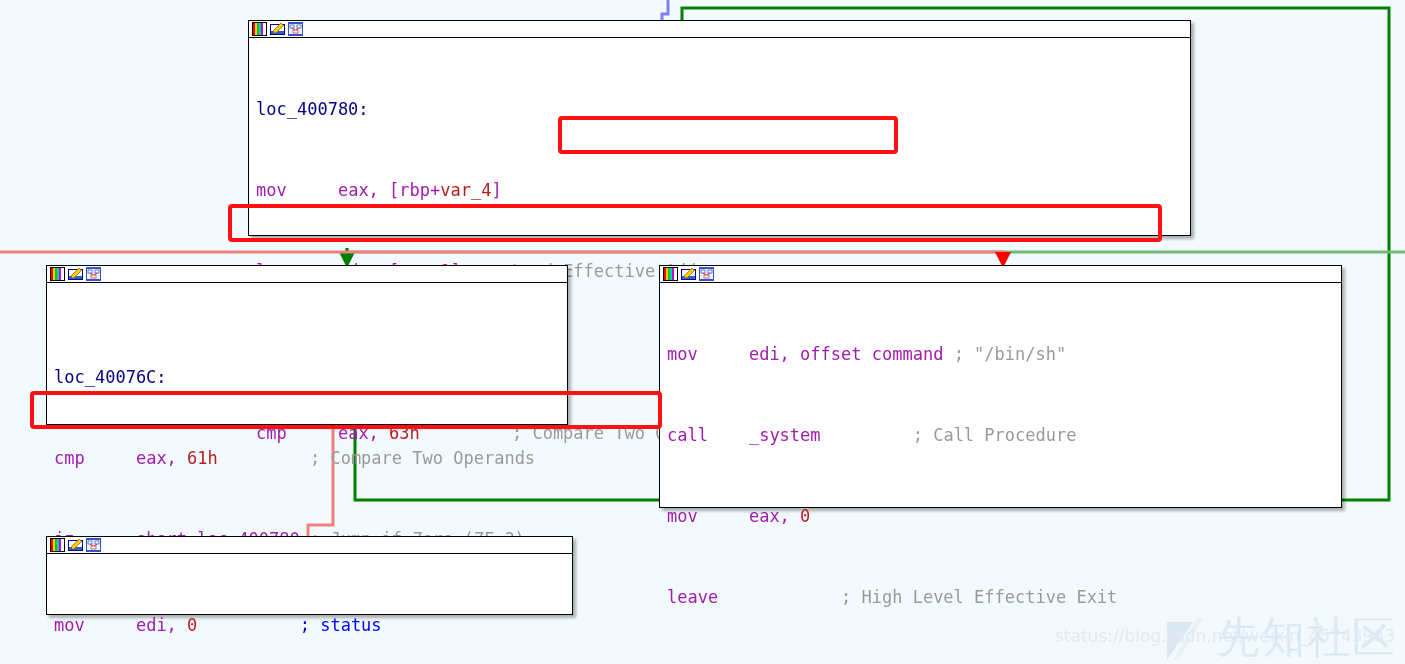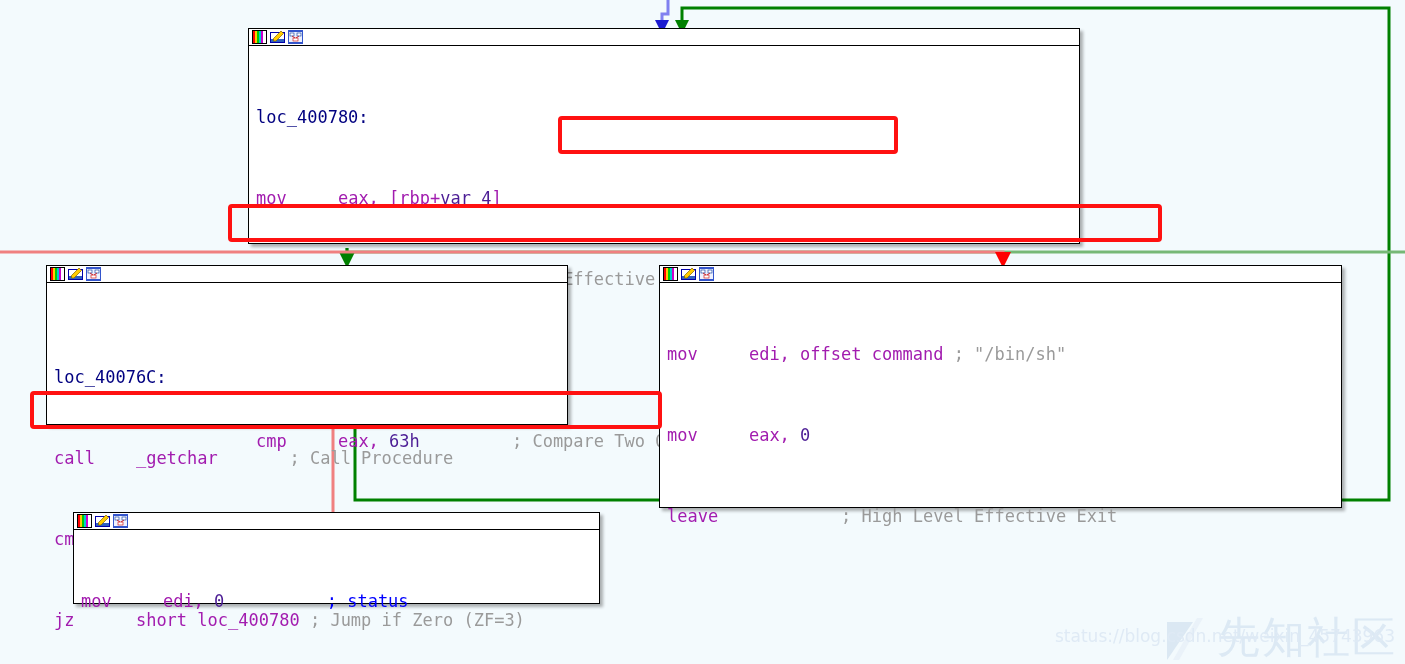--- a/index.html
+++ b/index.html
@@ -56,21 +56,21 @@
     line-height: 27px;
     white-space: pre;
     color: #000080;
   }
   .line {
     height: 27px;
     padding-left: 7px;
     white-space: pre;
   }
   .mn  { color: #a21caf; }       
-  .num { color: #4c1d95; }       
+  .num { color: #b91c1c; }       
   .cmt { color: #9a9a9a; }       
   .cmtb{ color: #0000ff; }       
   .lbl { color: #000080; }       
 
   
   .redbox {
     position: absolute;
     border: 4px solid #ff1111;
     border-radius: 4px;
     box-sizing: border-box;
@@ -137,21 +137,21 @@
       <path d="M 0 252 L 1003 252 L 1003 258" stroke="#f08080" stroke-width="3" fill="none"></path>
       <polygon points="995,252 1011,252 1003,268" fill="#ff0000"></polygon>
     </g>
 
     <g>
       <path d="M 333 425 L 333 525 L 308 525 L 308 543" stroke="#f08080" stroke-width="3" fill="none"></path>
       <polygon points="300,541 316,541 308,558" fill="#ff0000"></polygon>
     </g>
   </svg>
 
-  <div class="node" style="left:248px; top:20px; width:832px; height:216px;margin-top:8px;">
+  <div class="node" style="left:248px; top:20px; width:943px; height:216px;">
     <div class="node-titlebar">
       <svg class="tb-icon" viewBox="0 0 15 14">
         <rect x="0" y="0" width="15" height="14" fill="#000"></rect>
         <rect x="1" y="1" width="2" height="12" fill="#ff0000"></rect>
         <rect x="3" y="1" width="2" height="12" fill="#ffcc00"></rect>
         <rect x="5" y="1" width="2" height="12" fill="#00cc00"></rect>
         <rect x="7" y="1" width="2" height="12" fill="#00cccc"></rect>
         <rect x="9" y="1" width="2" height="12" fill="#cc00cc"></rect>
         <rect x="11" y="1" width="3" height="12" fill="#ffffff"></rect>
       </svg>
@@ -200,21 +200,20 @@
         <rect x="0" y="0" width="15" height="14" fill="#3355cc"></rect>
         <rect x="1" y="2" width="13" height="10" fill="#eef2ff"></rect>
         <rect x="2" y="3" width="4" height="3" fill="#ffffff" stroke="#003399" stroke-width="0.6"></rect>
         <rect x="9" y="3" width="4" height="3" fill="#ffffff" stroke="#003399" stroke-width="0.6"></rect>
         <rect x="5" y="8" width="5" height="3" fill="#ffffff" stroke="#cc0000" stroke-width="0.6"></rect>
         <path d="M4 6 L7 8 M11 6 L8 8" stroke="#cc0000" stroke-width="0.8" fill="none"></path>
       </svg>
     </div>
     <div class="node-body" style="padding-top:27px;">
       <div class="line"><span class="lbl">loc_40076C:</span></div>
-      <div class="line"><span class="mn">call</span><span class="mn">    </span><span class="mn">_getchar</span><span class="cmt">       </span><span class="cmt">; Call Procedure</span></div>
       <div class="line"><span class="mn">cmp</span><span class="mn">     </span><span class="mn">eax, </span><span class="num">61h</span><span class="cmt">         </span><span class="cmt">; Compare Two Operands</span></div>
       <div class="line"><span class="mn">jz</span><span class="mn">      </span><span class="mn">short loc_400780</span><span class="cmt"> </span><span class="cmt">; Jump if Zero (ZF=3)</span></div>
     </div>
   </div>
 
   <div class="node" style="left:659px; top:265px; width:683px; height:243px;">
     <div class="node-titlebar">
       <svg class="tb-icon" viewBox="0 0 15 14">
         <rect x="0" y="0" width="15" height="14" fill="#000"></rect>
         <rect x="1" y="1" width="2" height="12" fill="#ff0000"></rect>
@@ -234,29 +233,30 @@
         <rect x="0" y="0" width="15" height="14" fill="#3355cc"></rect>
         <rect x="1" y="2" width="13" height="10" fill="#eef2ff"></rect>
         <rect x="2" y="3" width="4" height="3" fill="#ffffff" stroke="#003399" stroke-width="0.6"></rect>
         <rect x="9" y="3" width="4" height="3" fill="#ffffff" stroke="#003399" stroke-width="0.6"></rect>
         <rect x="5" y="8" width="5" height="3" fill="#ffffff" stroke="#cc0000" stroke-width="0.6"></rect>
         <path d="M4 6 L7 8 M11 6 L8 8" stroke="#cc0000" stroke-width="0.8" fill="none"></path>
       </svg>
     </div>
     <div class="node-body">
       <div class="line"><span class="mn">mov</span><span class="mn">     </span><span class="mn">edi, offset command</span><span class="cmt"> </span><span class="cmt">; "/bin/sh"</span></div>
+      <div class="line"><span class="mn">call</span><span class="mn">    </span><span class="mn">_system</span><span class="cmt">         </span><span class="cmt">; Call Procedure</span></div>
       <div class="line"><span class="mn">mov</span><span class="mn">     </span><span class="mn">eax, </span><span class="num">0</span></div>
       <div class="line"><span class="mn">leave</span><span class="cmt">            </span><span class="cmt">; High Level Effective Exit</span></div>
       
       
       
     </div>
   </div>
 
-  <div class="node" style="left:46px; top:512px; width:527px; height:92px;margin-left:27px;">
+  <div class="node" style="left:46px; top:536px; width:527px; height:79px;">
     <div class="node-titlebar">
       <svg class="tb-icon" viewBox="0 0 15 14">
         <rect x="0" y="0" width="15" height="14" fill="#000"></rect>
         <rect x="1" y="1" width="2" height="12" fill="#ff0000"></rect>
         <rect x="3" y="1" width="2" height="12" fill="#ffcc00"></rect>
         <rect x="5" y="1" width="2" height="12" fill="#00cc00"></rect>
         <rect x="7" y="1" width="2" height="12" fill="#00cccc"></rect>
         <rect x="9" y="1" width="2" height="12" fill="#cc00cc"></rect>
         <rect x="11" y="1" width="3" height="12" fill="#ffffff"></rect>
       </svg>

